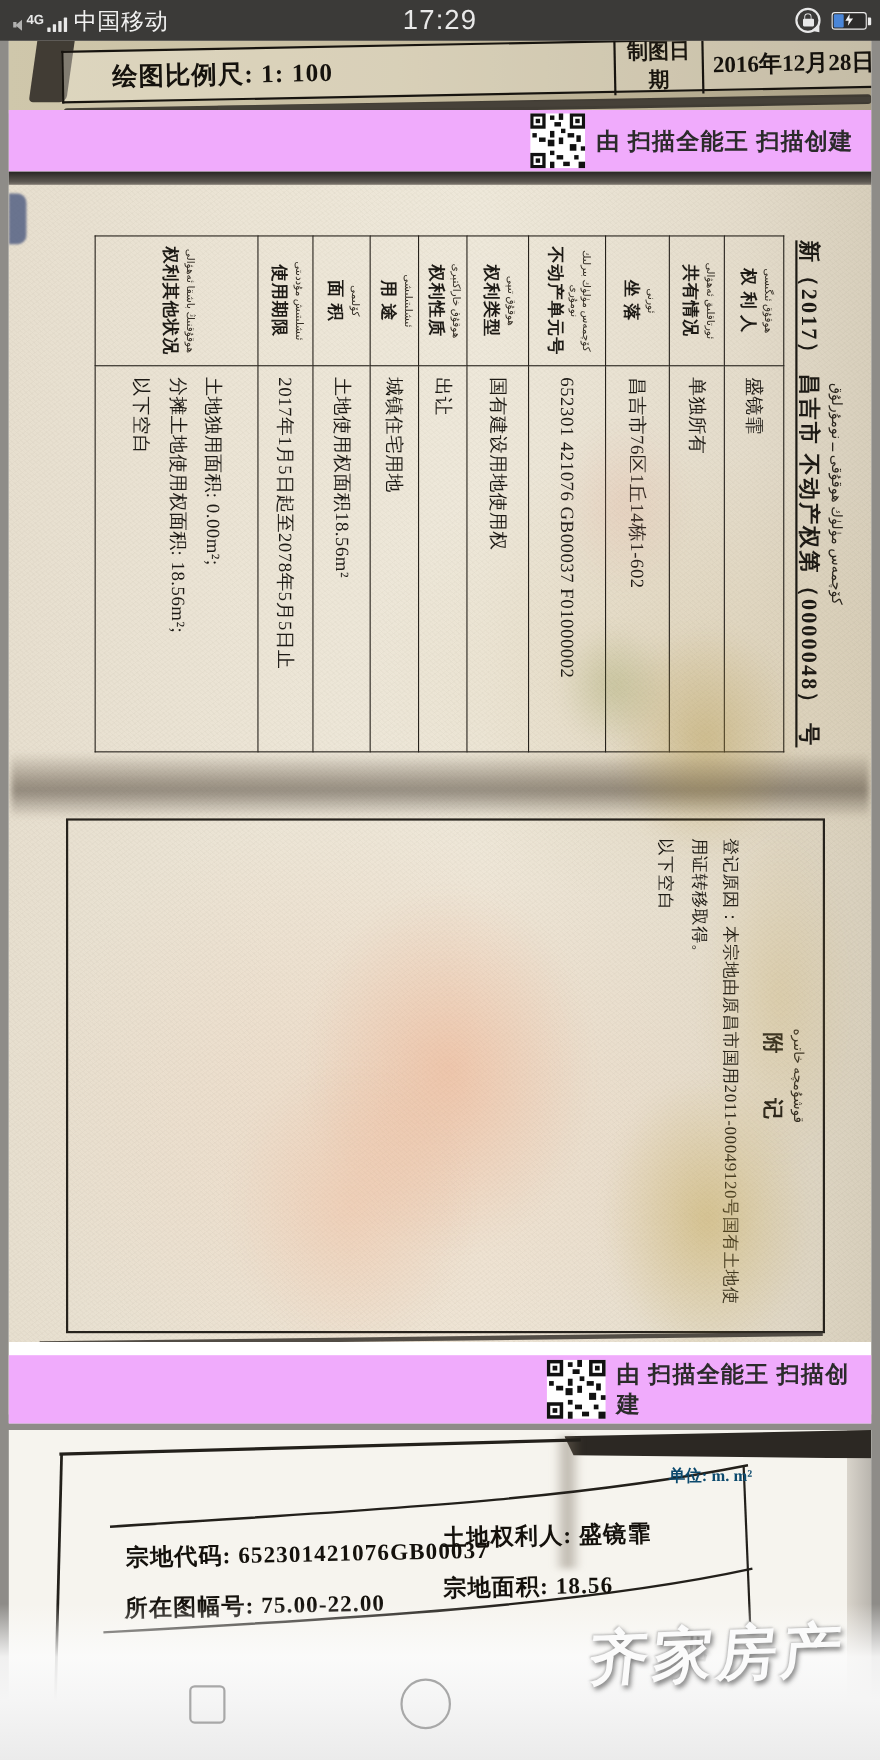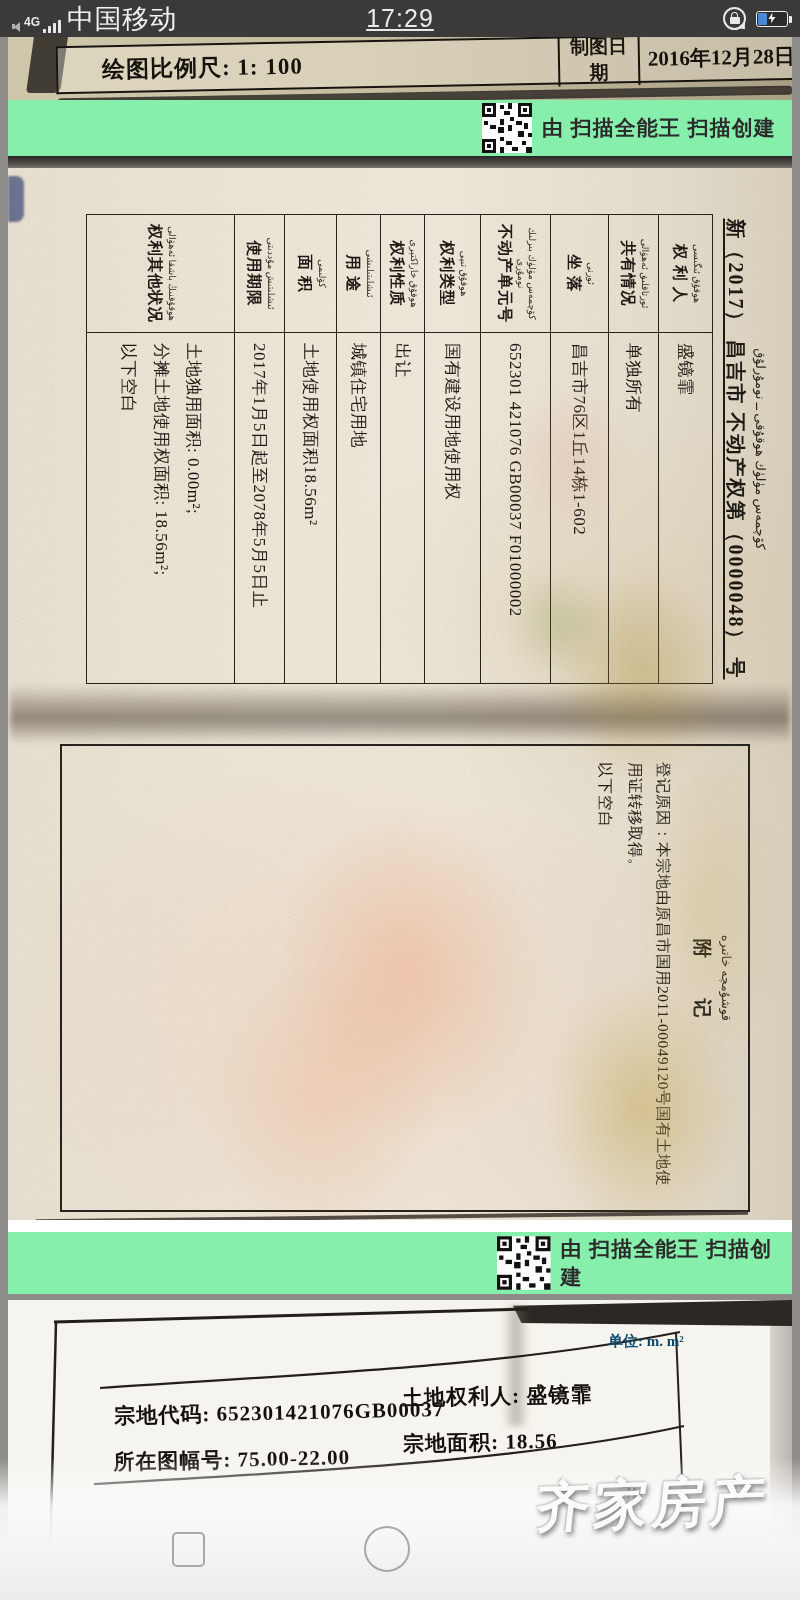--- a/index.html
+++ b/index.html
@@ -15,22 +15,22 @@
   .sb-left { display:flex; align-items:flex-end; gap:3px; }
   .vol-icon { width:9px; height:10px; margin-bottom:5px; position:relative; opacity:.8; }
   .vol-icon:before { content:""; position:absolute; left:0; top:2px; width:3px; height:5px; background:#cfcfcf; }
   .vol-icon:after { content:""; position:absolute; left:2px; top:0; border-top:5px solid transparent;
                     border-bottom:5px solid transparent; border-right:6px solid #cfcfcf; }
   .net-badge { font-size:12px; font-weight:bold; color:#e8e8e8; line-height:1; margin-bottom:9px; }
   .sig-bars { display:flex; align-items:flex-end; gap:2px; height:14px; margin:0 3px 4px 0; }
   .sig-bars i { display:block; width:3px; background:#e8e8e8; border-radius:.5px; }
   .sig-bars i:nth-child(1){height:4px;} .sig-bars i:nth-child(2){height:7px;}
   .sig-bars i:nth-child(3){height:10px;} .sig-bars i:nth-child(4){height:13px;}
-  .carrier { font-size:27px; color:#f1f1f1; letter-spacing:.5px; }
-  .sb-time { position:absolute; left:0; right:0; text-align:center; font-size:25px; color:#e9e9e9; letter-spacing:1px;text-decoration:underline; }
+  .carrier { font-size:21px; color:#f1f1f1; letter-spacing:.5px; }
+  .sb-time { position:absolute; left:0; right:0; text-align:center; font-size:25px; color:#e9e9e9; letter-spacing:1px; }
   .sb-right { margin-left:auto; display:flex; align-items:center; gap:10px; z-index:1; }
   .rotlock { width:23px; height:23px; border:2px solid #e8e8e8; border-radius:50%; position:relative; }
   .rotlock .shackle { position:absolute; left:6px; top:3px; width:7px; height:6px;
                       border:1.6px solid #e8e8e8; border-bottom:none; border-radius:4px 4px 0 0; }
   .rotlock .lockbody { position:absolute; left:4.5px; top:8px; width:10px; height:7px; background:#e8e8e8; border-radius:1px; }
   .rotlock .arrow { position:absolute; right:-4px; bottom:-2px; width:0; height:0;
                     border-left:5px solid transparent; border-right:5px solid transparent; border-top:6px solid #e8e8e8;
                     transform:rotate(-40deg); }
   .battery { position:relative; width:32px; height:16px; border:1.6px solid #ececec; border-radius:3px; background:#2c2b2a; }
   .battery .fill { position:absolute; left:1px; top:1px; bottom:1px; width:9px; background:#4a86d8; border-radius:1px; }
@@ -51,21 +51,21 @@
                  border:2.5px solid #17140f; border-right:none; display:flex; align-items:center;
                  transform:rotate(-1.1deg); background:rgba(248,244,230,.35); }
   .stripA .c1 { flex:0 0 500px; padding-left:44px; font:bold 23px "Liberation Serif", serif; color:#15120d; letter-spacing:1px; }
   .stripA .c2 { flex:0 0 82px; border-left:2.5px solid #17140f; border-right:2.5px solid #17140f;
                 font:bold 19px "Liberation Serif", serif; color:#1a160f; padding:0 4px; text-align:center; }
   .stripA .c3 { flex:1; padding-left:8px; font:bold 21px "Liberation Serif", serif; color:#15120d; }
   .stripA .bottomedge { position:absolute; left:50px; right:0; bottom:2px; height:9px; background:#2c2823;
                         transform:rotate(-1deg); border-radius:3px; opacity:.85; }
   .stripA .bottomedge2 { position:absolute; left:190px; right:0; bottom:6px; height:5px; background:#4a453c;
                          transform:rotate(-.8deg); opacity:.6; }
-  .qr-row { position:absolute; left:0; right:0; bottom:0; height:56px; background:#86efac;
+  .qr-row { position:absolute; left:0; right:0; bottom:0; height:56px; background:#f0abfc;
             display:flex; align-items:center; }
   .qr { width:50px; height:50px; margin-left:474px; }
   .qr-caption { font-size:21px; font-weight:bold; color:#2b2b2b; margin-left:10px; letter-spacing:1px; }
 
   
   .card-b { top:156px; height:1138px; }
   .card-b .topedge { position:absolute; left:0; right:0; top:0; height:13px;
                      background:linear-gradient(#282623,#5c5751 70%,#8a837a); }
   .paper { position:absolute; left:0; right:0; top:12px; height:1118px; overflow:hidden;
            background:

